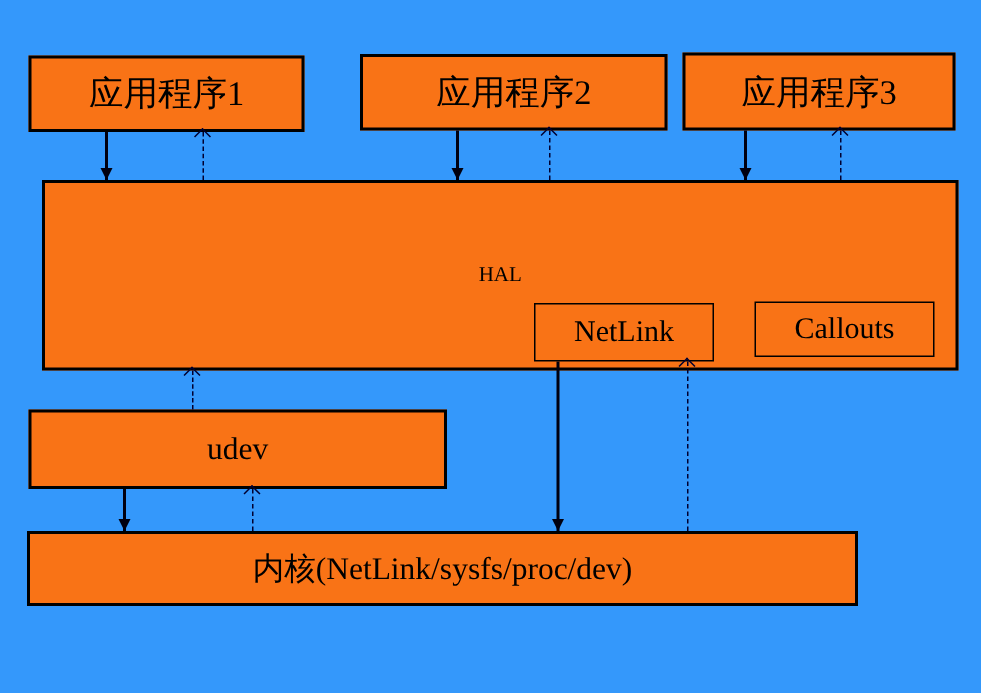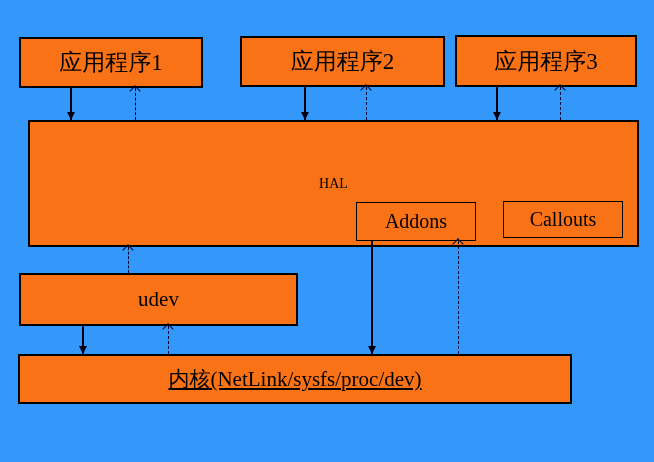--- a/index.html
+++ b/index.html
@@ -31,21 +31,21 @@
   .udev-box  { font-size: 21px; }
   .kernel-box{ font-size: 21px; }
 
   #box-app1    { left: 19px;  top: 37px;  width: 184px; height: 51px; }
   #box-app2    { left: 240px; top: 36px;  width: 205px; height: 51px; }
   #box-app3    { left: 455px; top: 35px;  width: 182px; height: 52px; }
   #box-hal     { left: 28px;  top: 120px; width: 611px; height: 127px; }
   #box-addons  { left: 356px; top: 202px; width: 120px; height: 39px; }
   #box-callouts{ left: 503px; top: 201px; width: 120px; height: 37px; }
   #box-udev    { left: 19px;  top: 273px; width: 279px; height: 53px; }
-  #box-kernel  { left: 18px;  top: 354px; width: 554px; height: 50px; text-decoration: underline; }
+  #box-kernel  { left: 18px;  top: 354px; width: 554px; height: 50px; }
 
   .edge-line {
     position: absolute;
   }
   .edge-line.solid {
     width: 2px;
     background: #000010;
   }
   .edge-line.dashed {
     width: 0;
@@ -83,21 +83,21 @@
 
   <div class="box app-box" id="box-app3">
     <span>应用程序3</span>
   </div>
 
   <div class="box hal-box" id="box-hal">
     <span>HAL</span>
   </div>
 
   <div class="box thin sub-box" id="box-addons">
-    <span>Addons</span>
+    <span>NetLink</span>
   </div>
 
   <div class="box thin sub-box" id="box-callouts">
     <span>Callouts</span>
   </div>
 
   <div class="box udev-box" id="box-udev">
     <span>udev</span>
   </div>
 

